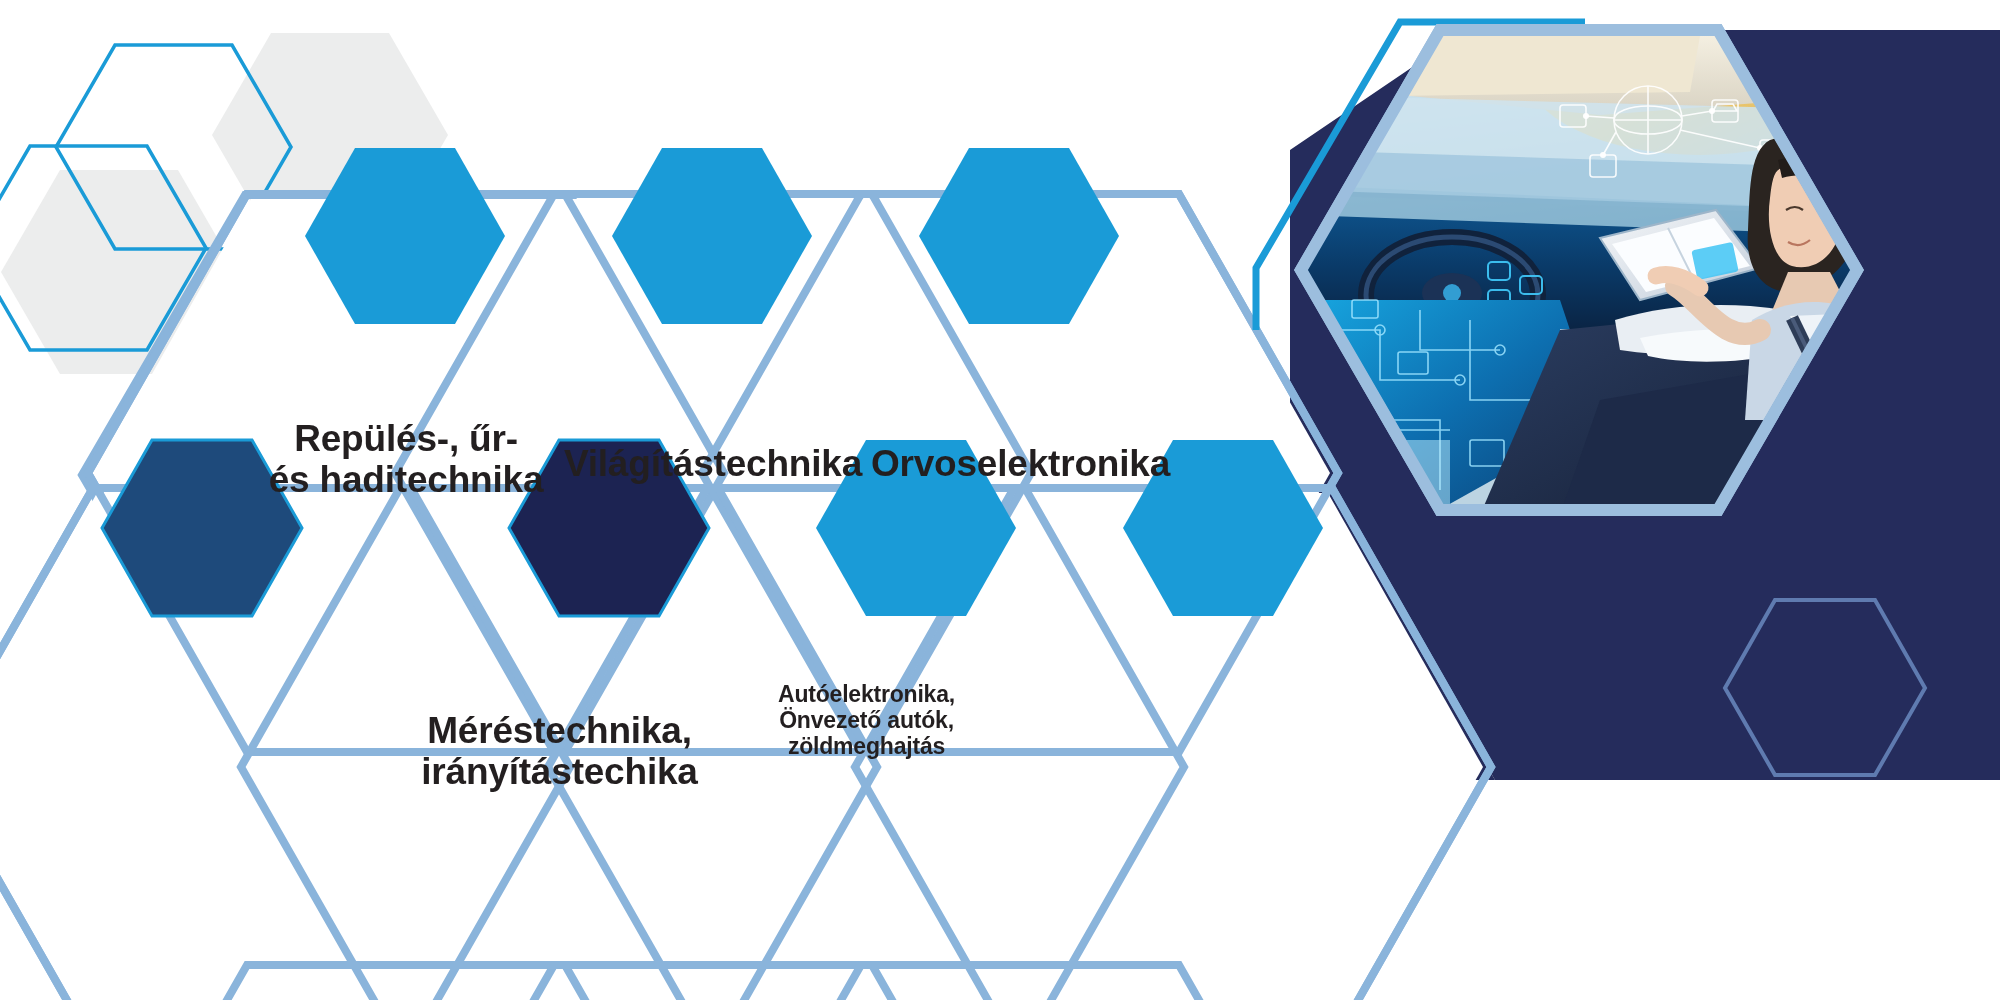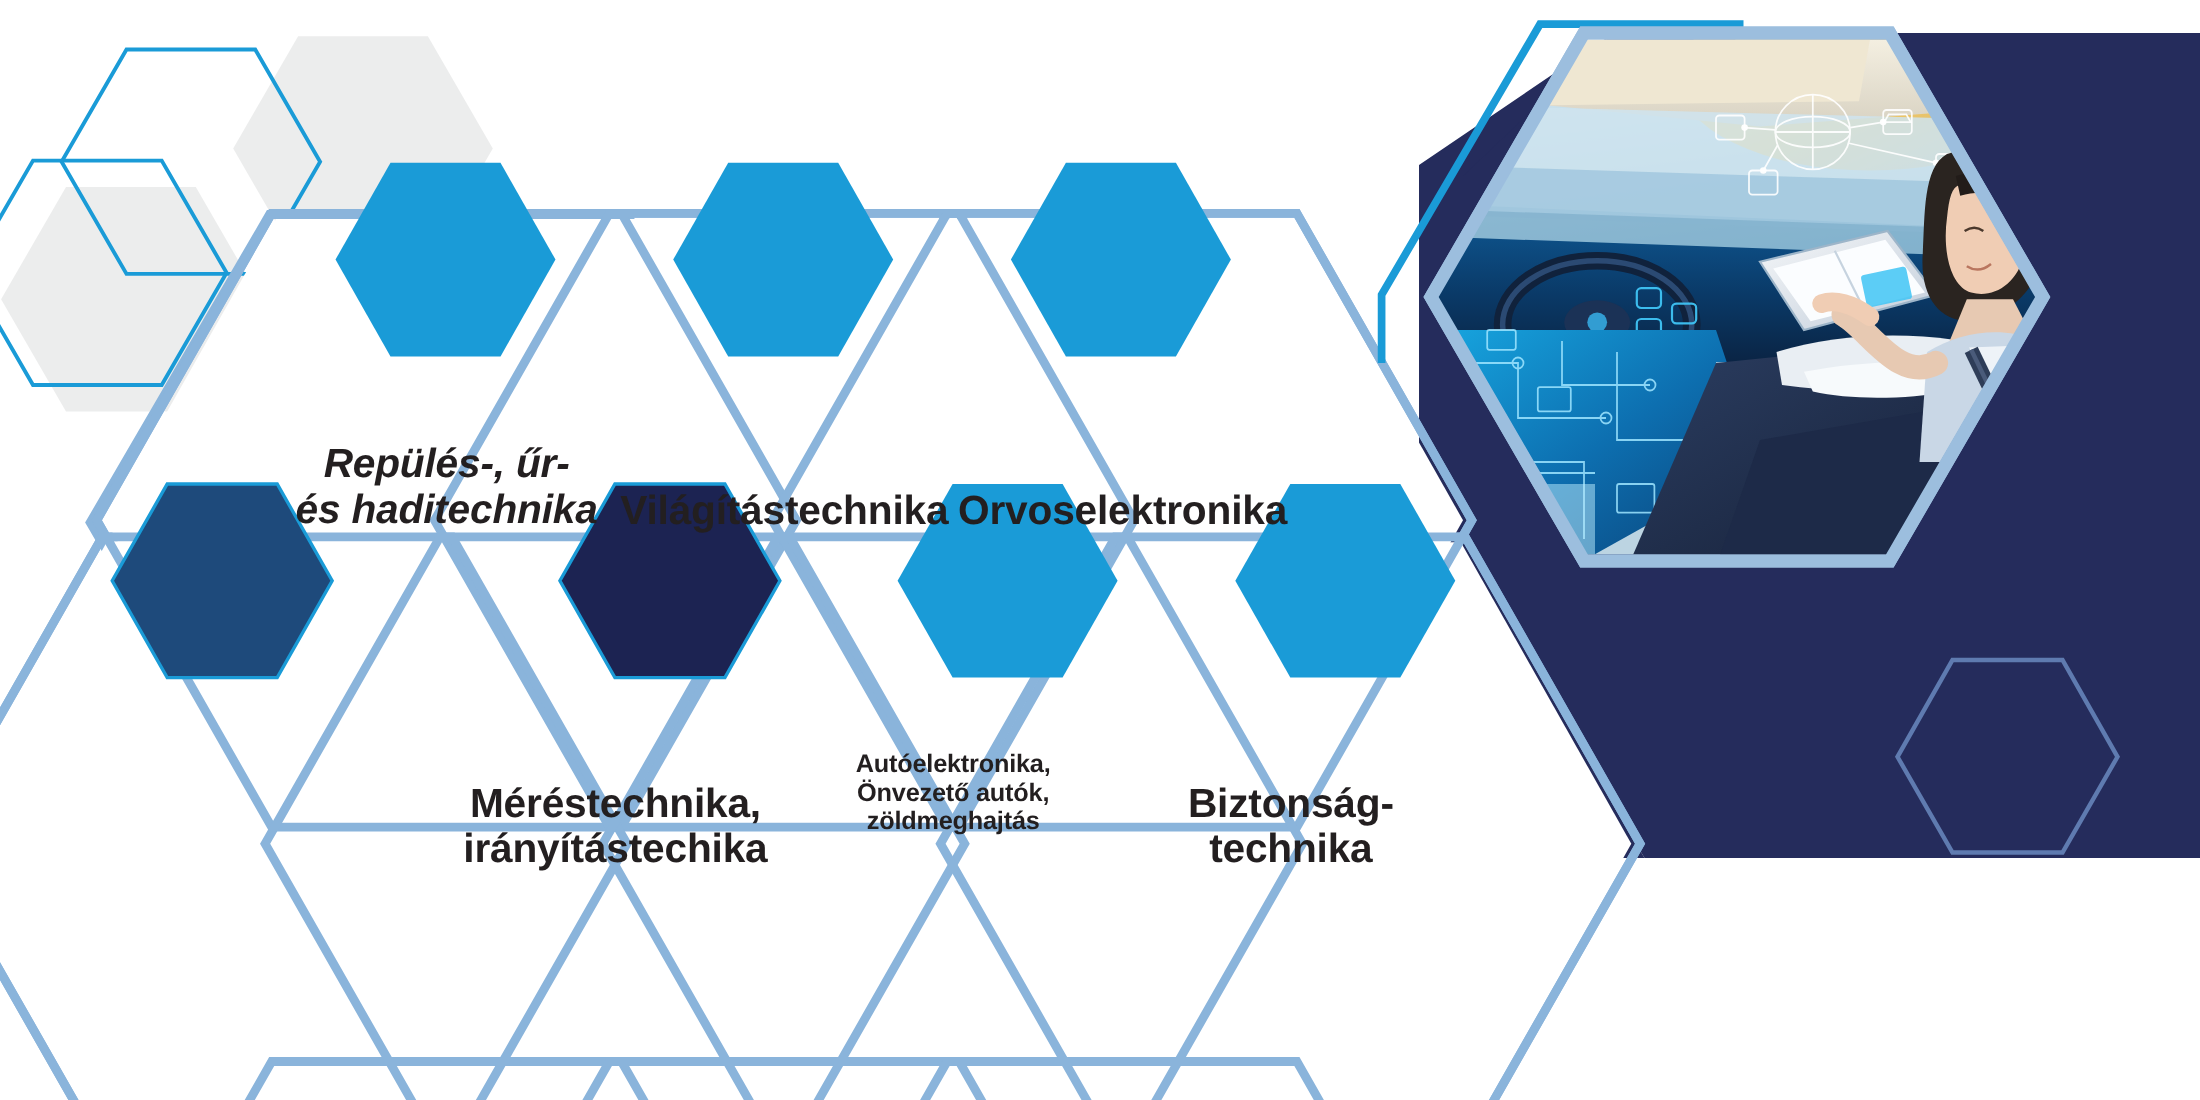--- a/index.html
+++ b/index.html
@@ -289,31 +289,29 @@
       </g>
 
       <rect x="1300" y="30" width="560" height="480" fill="none"></rect>
     </g>
 
     <polygon points="1440,30 1718,30 1857,270 1718,510 1440,510 1301,270" fill="none" stroke="#9cbede" stroke-width="12"></polygon>
   </g>
 
 </svg>
 
-<div class="hexlabel lbl-2line" style="left:256px;top:401px;width:300px;font-style:italic;">Repülés-, űr-
+<div class="hexlabel lbl-2line" style="left:256px;top:418px;width:300px;">Repülés-, űr-
 és haditechnika</div>
 
 <div class="hexlabel lbl-1line" style="left:548px;top:443px;width:330px;">Világítástechnika</div>
 
 <div class="hexlabel lbl-1line" style="left:858px;top:443px;width:325px;">Orvoselektronika</div>
 
 
 <div class="hexlabel lbl-2line" style="left:402px;top:710px;width:315px;">Méréstechnika,
 irányítástechika</div>
 
 <div class="hexlabel lbl-3line" style="left:709px;top:682px;width:315px;">Autóelektronika,
 Önvezető autók,
 zöldmeghajtás</div>
 
-<div class="hexlabel lbl-2line" style="left:1016px;top:710px;width:315px;">Biztonság-
-technika</div>
 
 </div>
 
 </body></html>

